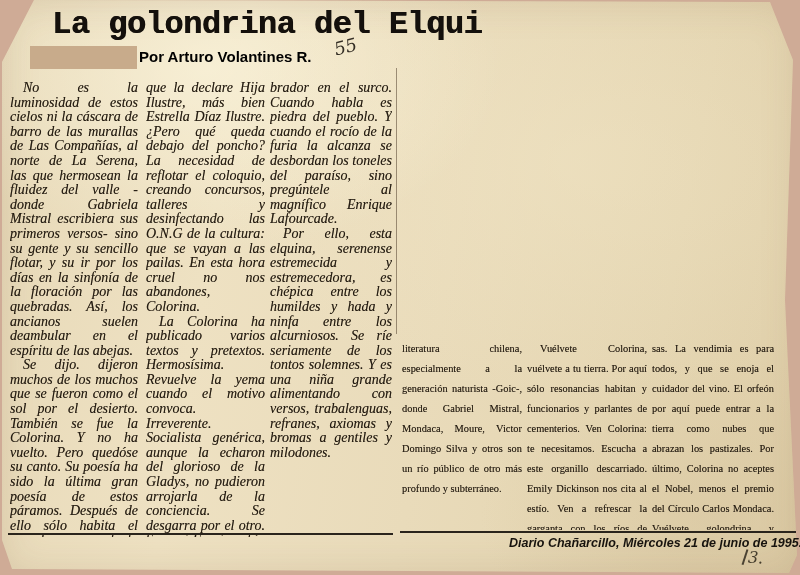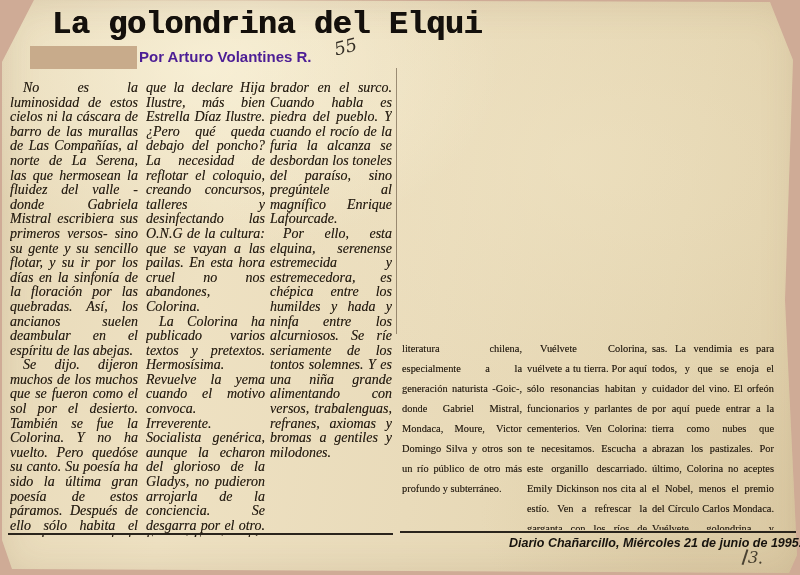--- a/index.html
+++ b/index.html
@@ -27,21 +27,21 @@
     white-space:nowrap;
   }
   .byline-shade{
     position:absolute;left:30px;top:46px;width:107px;height:23px;
     background:var(--paper_shade,#c8ab8b);
     filter:blur(0.5px);
   }
   .byline{
     position:absolute;left:139px;top:48px;
     font-family:"Liberation Sans", sans-serif;
-    font-weight:bold;font-size:15px;color:#4c1d95;
+    font-weight:bold;font-size:15px;color:#000000;
     white-space:nowrap;
   }
   .hand-top{
     position:absolute;left:334px;top:36px;
     font-family:"DejaVu Serif", serif;font-style:italic;
     font-size:18px;color:#332d24;transform:rotate(-14deg);
   }
   .col{
     position:absolute;text-align:justify;overflow:hidden;
     color:var(--ink,#241c12);

